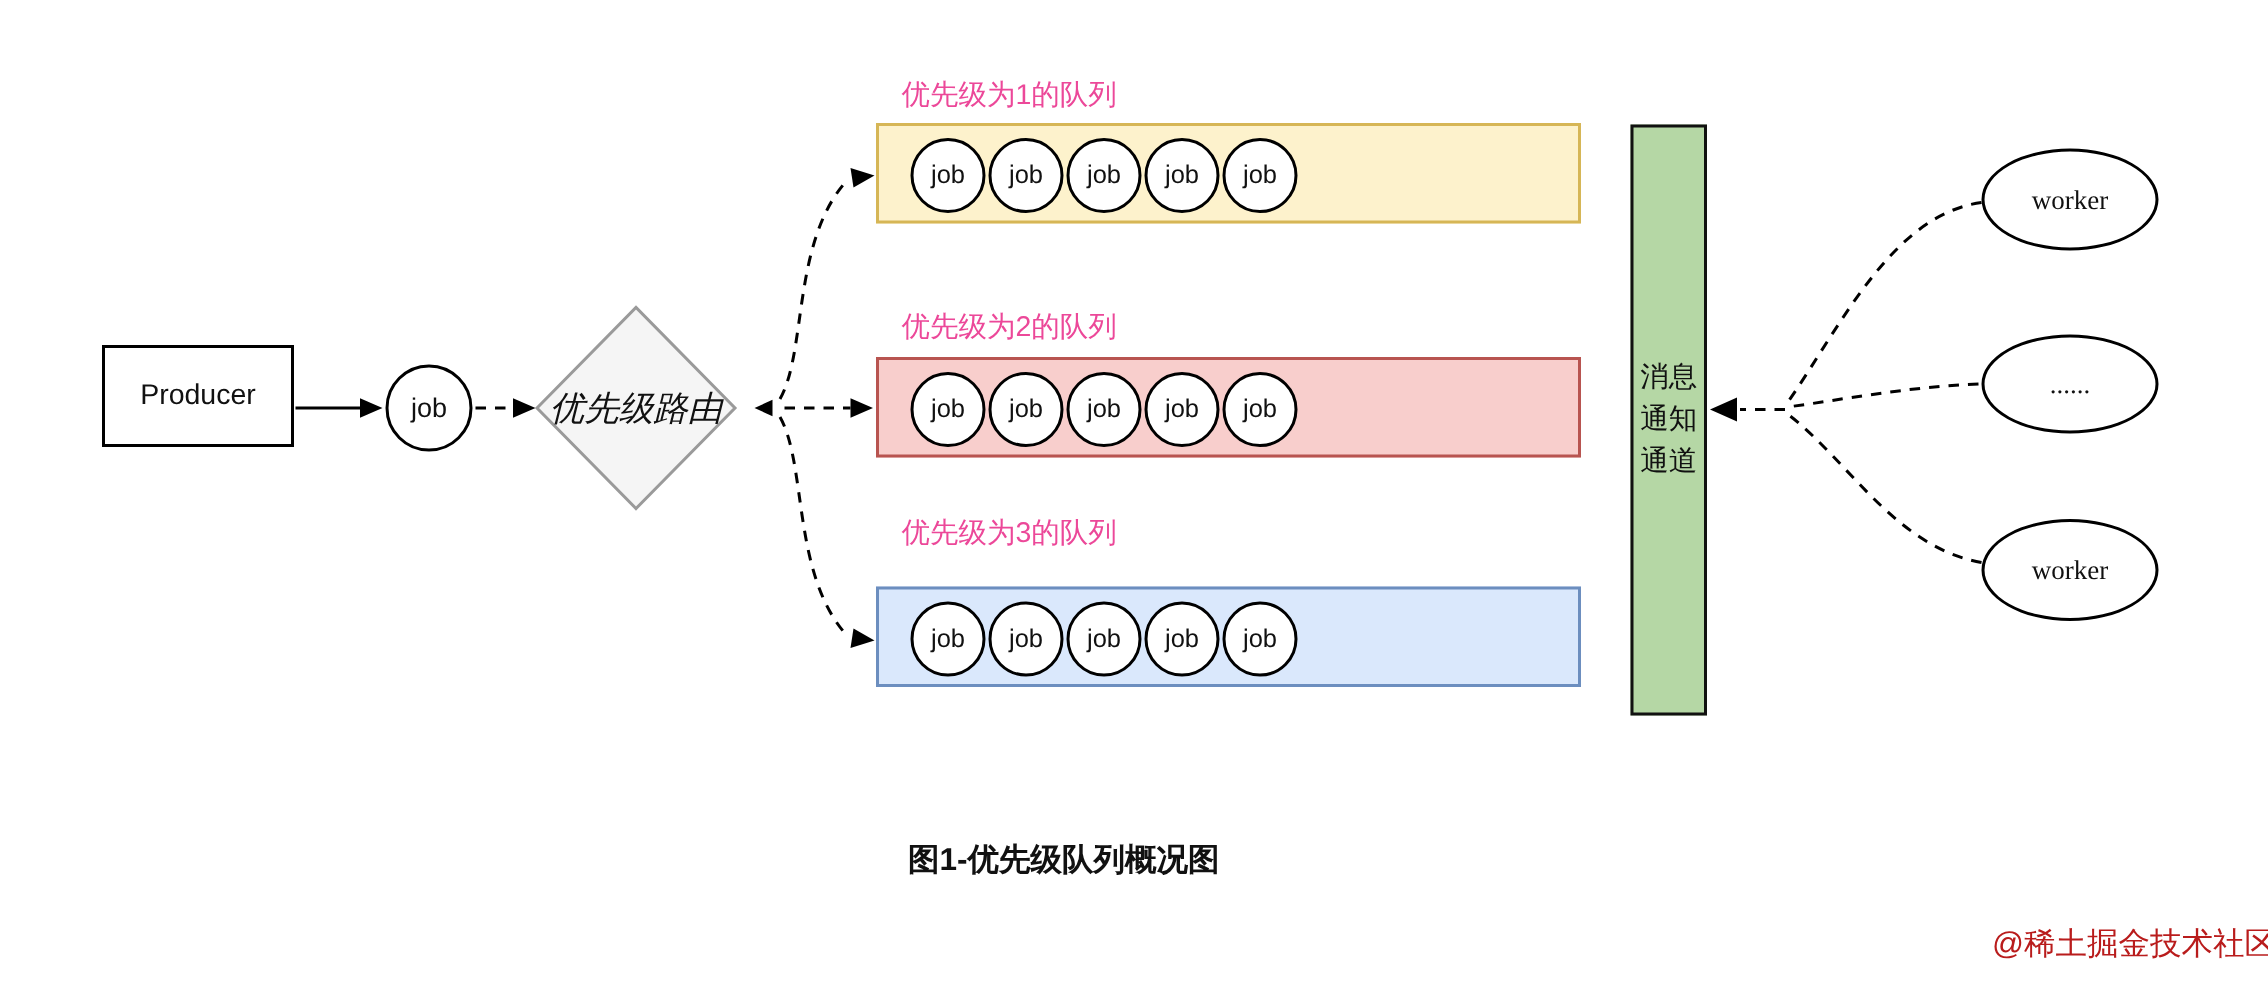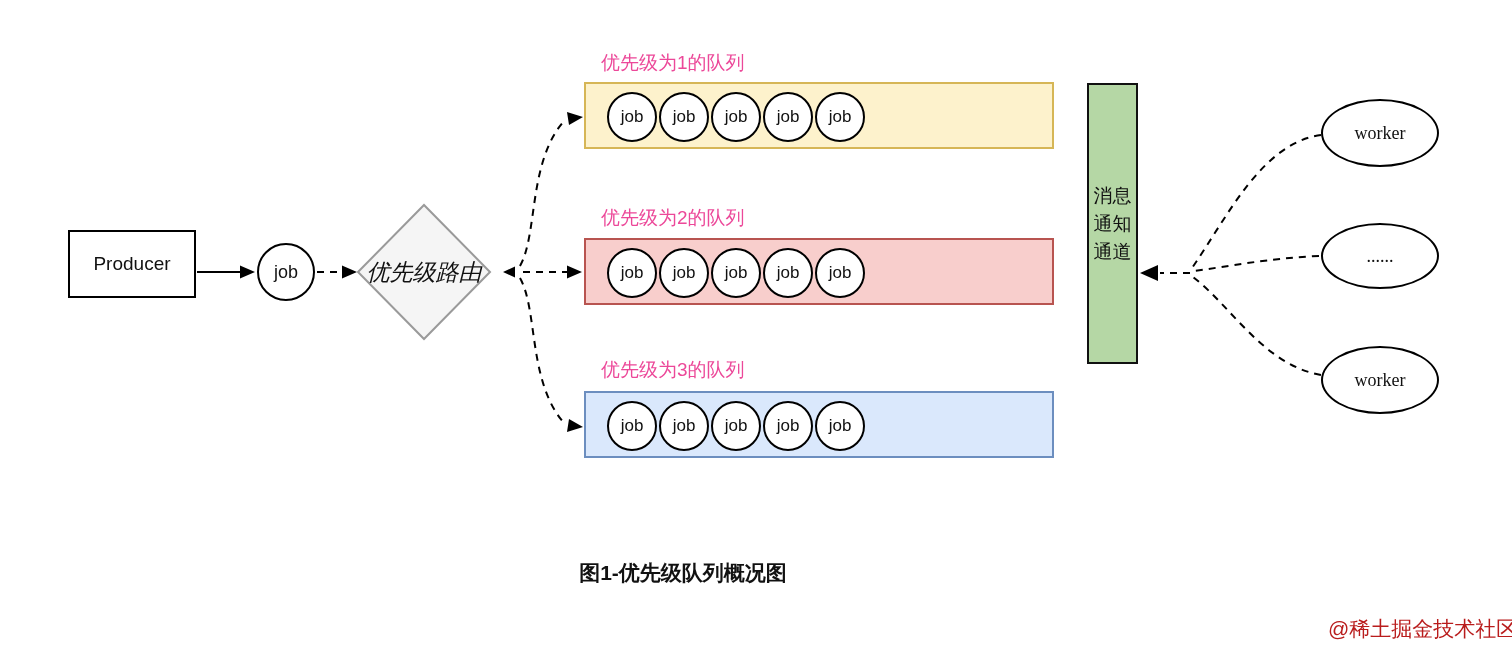--- a/index.html
+++ b/index.html
@@ -34,58 +34,58 @@
     left: 364px; top: 261px; width: 120px; height: 22px;
     font-size: 23px; z-index: 3; background: transparent; font-style: italic;
   }
 
   .queue-title {
     position: absolute; left: 601px; z-index: 2;
     font-size: 19px; color: #ec4899; white-space: nowrap;
   }
   .qt-1 { top: 50px; }
   .qt-2 { top: 205px; text-align: center; }
-  .qt-3 { top: 357px; }
+  .qt-3 { top: 342px; }
 
   .queue-rect {
     position: absolute; left: 584px; width: 470px; height: 67px;
     box-sizing: border-box; border: 2px solid; z-index: 2;
   }
   .qr-1 { top: 82px; }
   .qr-2 { top: 238px; }
   .qr-3 { top: 391px; }
 
   .qjob {
     position: absolute; top: 8px; width: 50px; height: 50px;
     box-sizing: border-box; background: #ffffff; border: 2px solid #000000;
     border-radius: 50%; display: flex; align-items: center; justify-content: center;
     font-size: 17px; color: #111111;
   }
   .qj-0 { left: 21px; }  .qj-1 { left: 73px; }  .qj-2 { left: 125px; }
   .qj-3 { left: 177px; } .qj-4 { left: 229px; }
 
   .channel {
-    left: 1087px; top: 83px; width: 51px; height: 281px;
+    left: 1087px; top: 83px; width: 51px; height: 394px;
     background: #b5d7a5; border: 2px solid #111111;
     flex-direction: column; font-size: 19px; line-height: 28px; text-align: center;
   }
 
   .worker {
     width: 118px; height: 68px; left: 1321px;
     background: #ffffff; border: 2px solid #000000; border-radius: 50%;
     font-size: 18px;
     font-family: Liberation Serif, serif;
   }
   .wk-1 { top: 99px; }
   .wk-2 { top: 223px; height: 66px; }
   .wk-3 { top: 346px; }
 
   .caption {
     position: absolute; left: 553px; top: 559px; width: 260px;
-    text-align: center; font-size: 21px; font-weight: bold; color: #111111;
+    text-align: right; font-size: 21px; font-weight: bold; color: #111111;
     z-index: 2;
   }
   .watermark {
     position: absolute; left: 1328px; top: 615px;
     font-size: 21px; color: #b91c1c; z-index: 2; white-space: nowrap;
   }
 </style>
 </head>
 <body>
 

